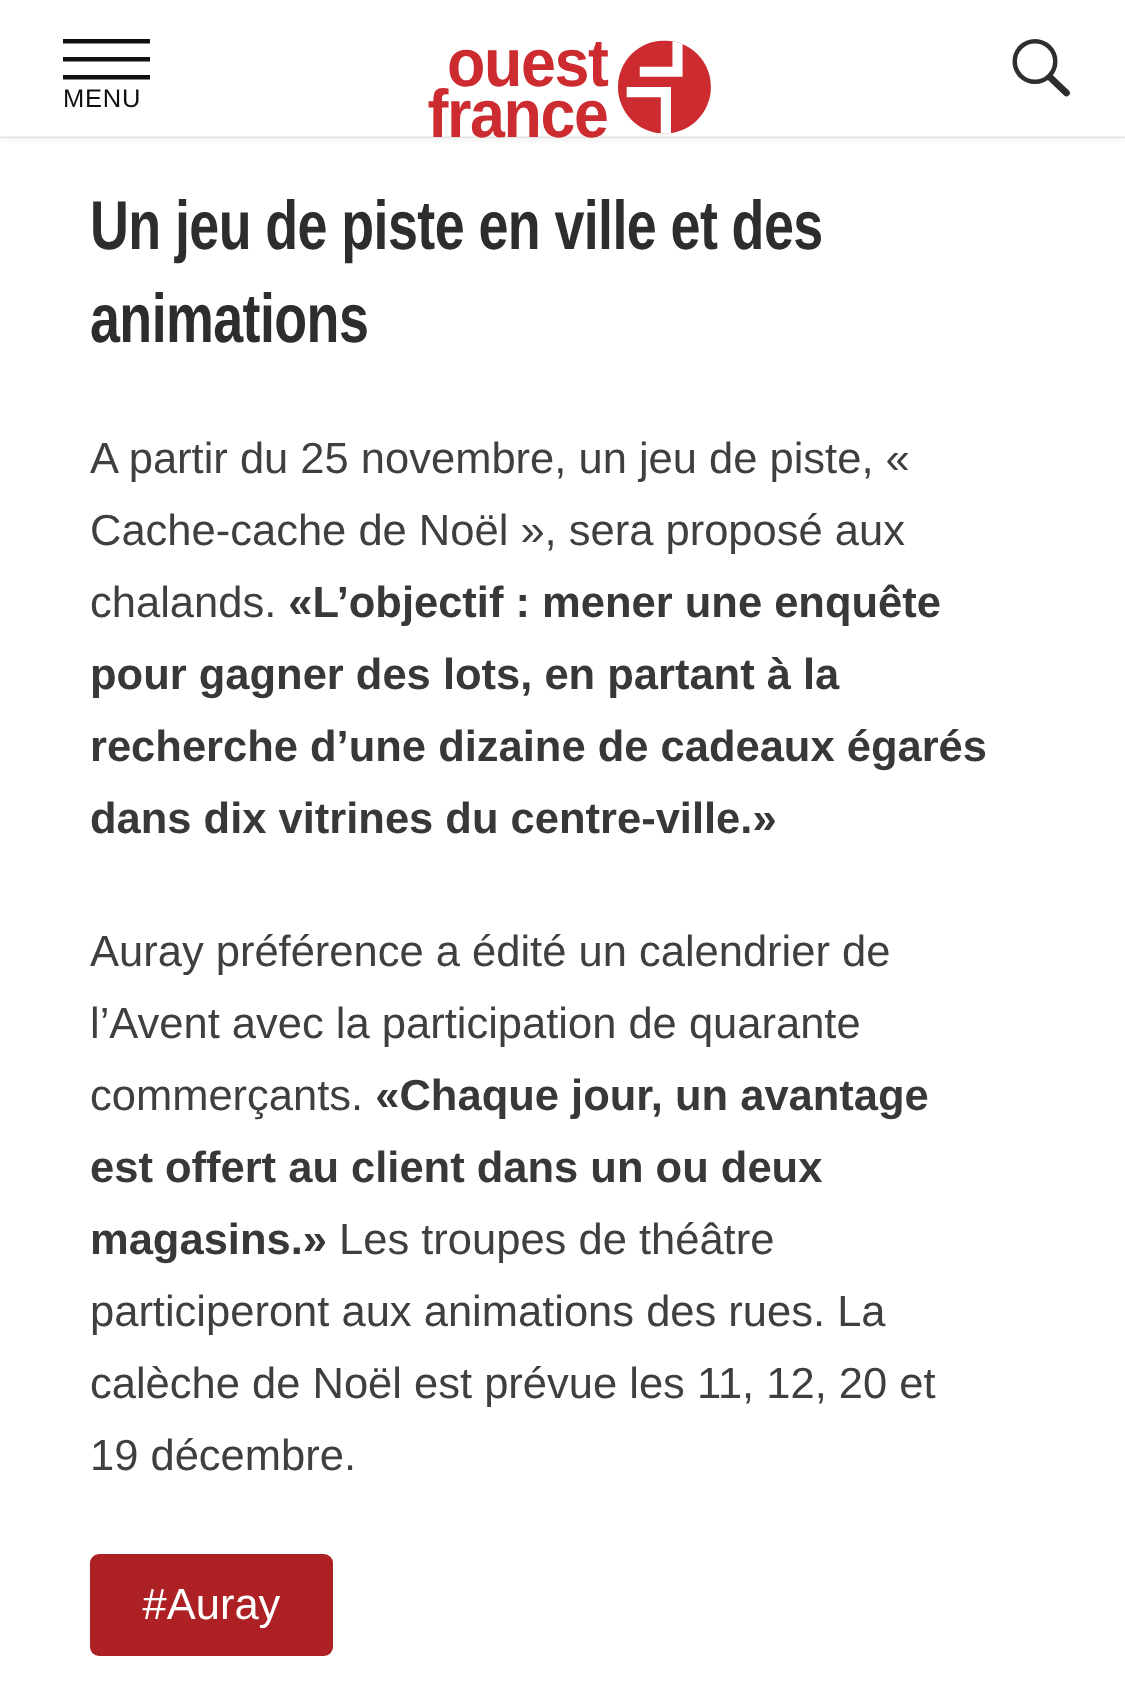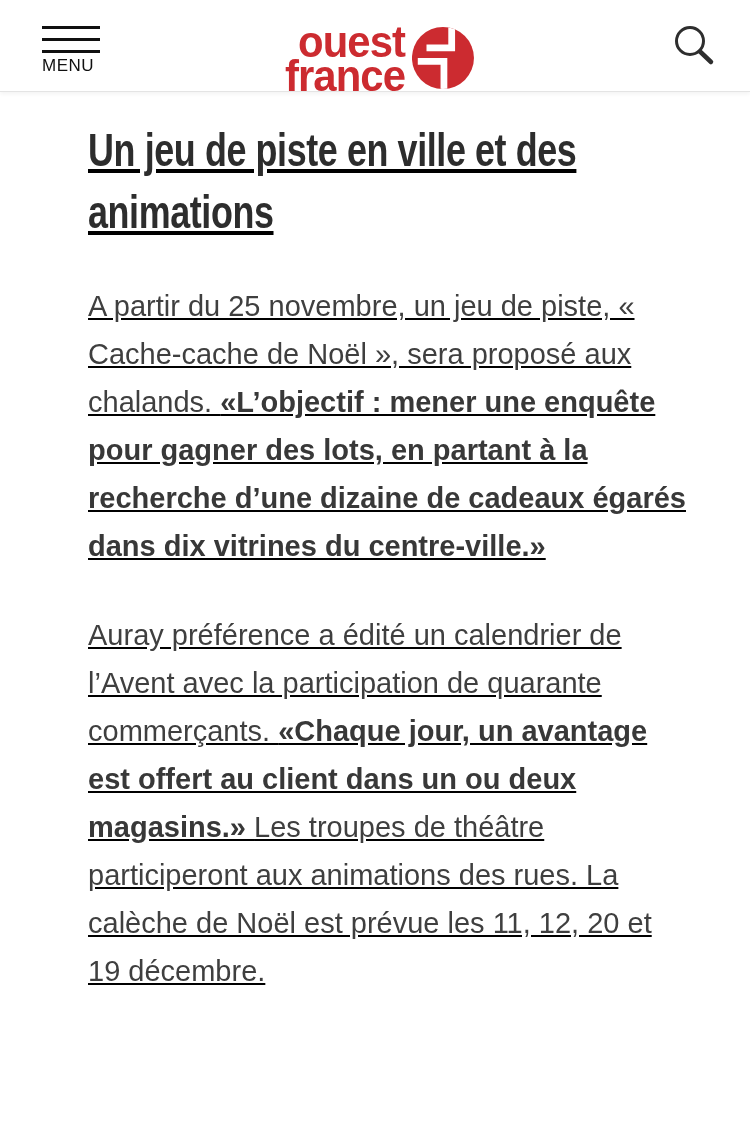--- a/index.html
+++ b/index.html
@@ -55,21 +55,21 @@
     letter-spacing:-1px;
     transform:scaleX(0.93);transform-origin:right center;
     padding-top:3px;
   }
   .logo-mark{display:block;}
   .search-btn{
     position:absolute;right:34px;top:22px;
     background:none;border:none;cursor:pointer;
   }
   
-  main{padding:27px 60px 0 88px;text-decoration:underline;}
+  main{padding:27px 60px 0 60px;}
   h1.article-title{
     font-size:46px;
     line-height:62px;
     font-weight:700;
     color:var(--title-text);
     letter-spacing:-0.5px;
     width:810px;
     transform:scaleX(0.78);
     transform-origin:left top;
     margin-bottom:39px;
@@ -141,13 +141,14 @@
 </header>
 
 <main>
   <h1 class="article-title">Un jeu de piste en ville et des animations</h1>
 
   <div class="article-body" id="paragraphs">
       <p><span>A partir du 25 novembre, un jeu de piste, « Cache-cache de Noël », sera proposé aux chalands. </span><strong>«L’objectif : mener une enquête pour gagner des lots, en partant à la recherche d’une dizaine de cadeaux égarés dans dix vitrines du centre-ville.»</strong></p>
       <p><span>Auray préférence a édité un calendrier de l’Avent avec la participation de quarante commerçants. </span><strong>«Chaque jour, un avantage est offert au client dans un ou deux magasins.» </strong><span>Les troupes de théâtre participeront aux animations des rues. La calèche de Noël est prévue les 11, 12, 20 et 19 décembre.</span></p>
     </div>
 
+  <a class="tag-btn">#Auray</a>
 </main>
 
 </body></html>

